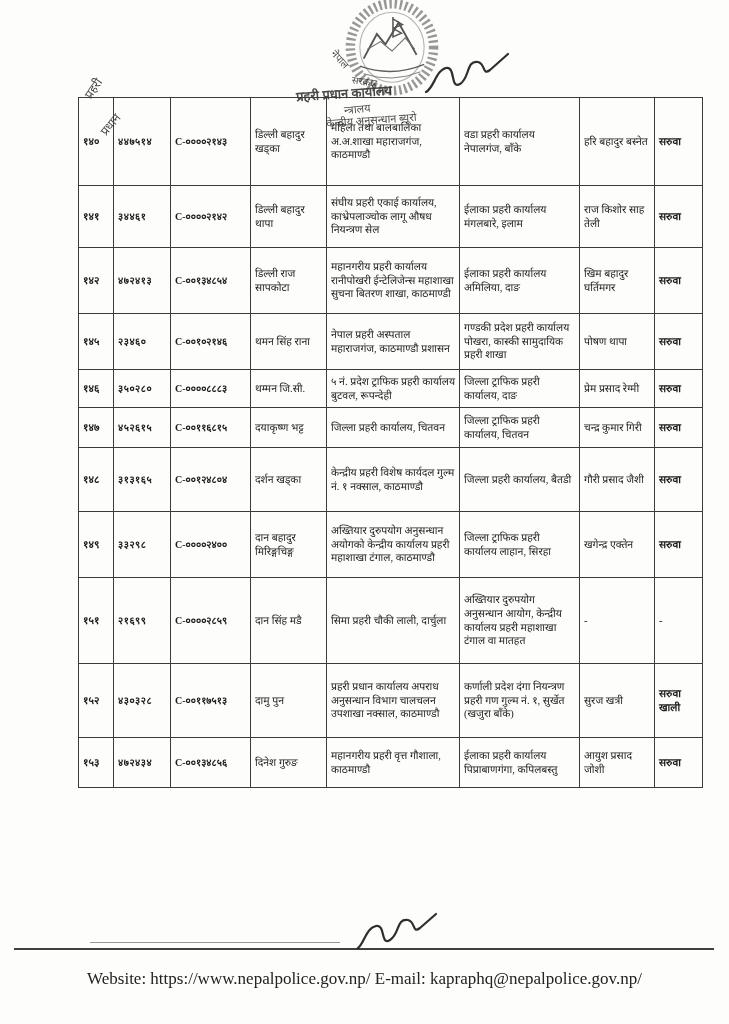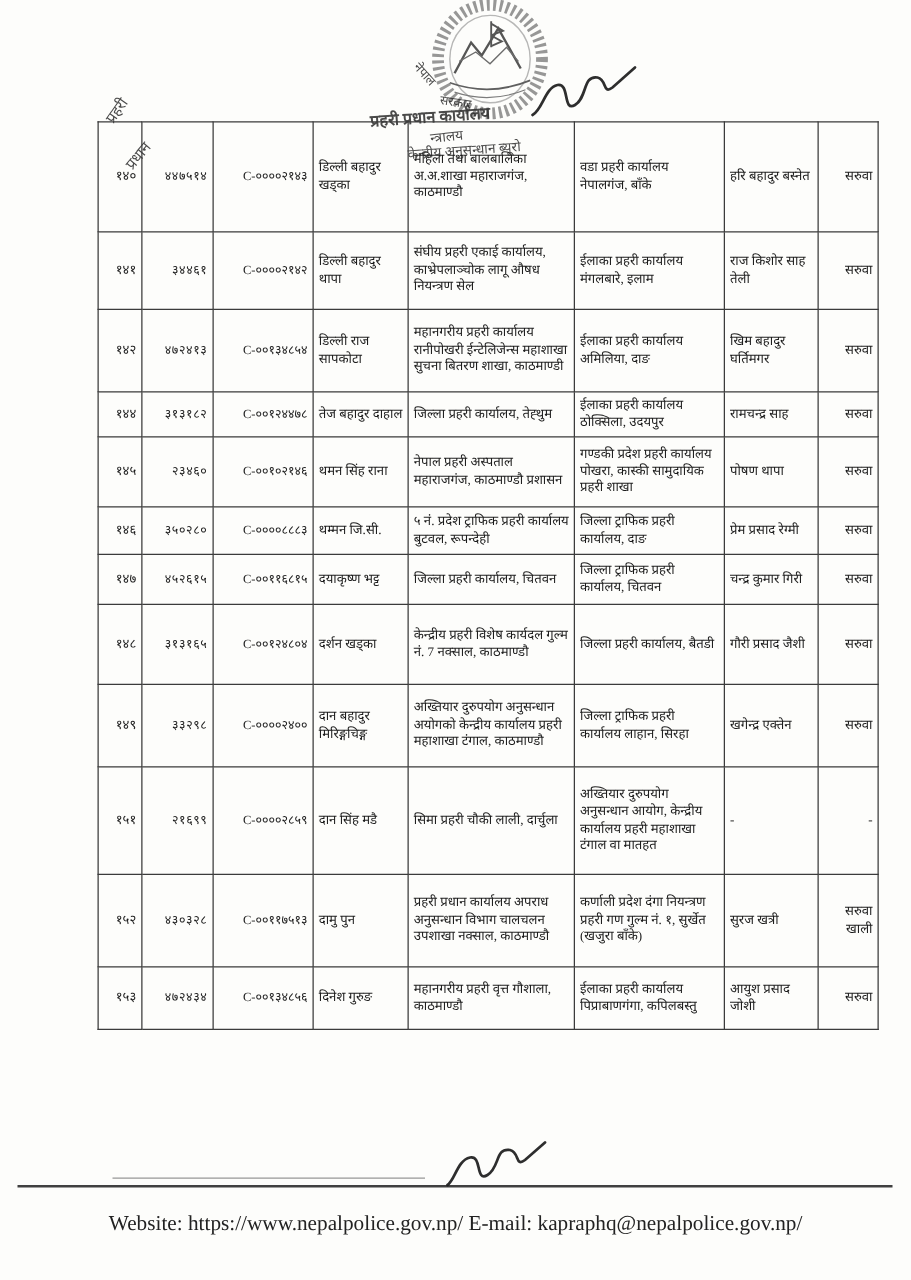--- a/index.html
+++ b/index.html
@@ -32,21 +32,21 @@
     width:624px;
     font-size:10.5px;line-height:1.3;
   }
   table.main td{
     border:1px solid #3b3b3b;
     padding:2px 4px;
     vertical-align:middle;
     overflow:hidden;
     word-wrap:break-word;
   }
-  td.c-sn,td.c-number,td.c-cno,td.c-remark{text-align:right;}
+  td.c-sn,td.c-number,td.c-cno,td.c-remark{text-align:left;font-weight:bold;}
   td.c-number{font-size:10px;letter-spacing:.5px;}
   td.c-cno{font-size:10px;}
   td.c-name,td.c-from,td.c-to,td.c-recommender{text-align:left;}
   
   .divider{position:absolute;left:14px;top:948px;width:700px;height:2px;background:#1f1f1f;opacity:.85;}
   .divider-frag{position:absolute;left:90px;top:942px;width:250px;height:1px;background:#555;opacity:.6;}
   .footer{position:absolute;left:0;top:966px;width:729px;text-align:center;font-size:17px;color:#222;}
   .footer div{line-height:1.5;}
 </style>
 </head>
@@ -114,30 +114,20 @@
         <tr style="height: 66px;">
           <td class="c-sn">१४२</td>
           <td class="c-number">४७२४१३</td>
           <td class="c-cno">C-००१३४८५४</td>
           <td class="c-name">डिल्ली राज सापकोटा</td>
           <td class="c-from">महानगरीय प्रहरी कार्यालय रानीपोखरी ईन्टेलिजेन्स महाशाखा सुचना बितरण शाखा, काठमाण्डी</td>
           <td class="c-to">ईलाका प्रहरी कार्यालय अमिलिया, दाङ</td>
           <td class="c-recommender">खिम बहादुर घर्तिमगर</td>
           <td class="c-remark">सरुवा</td>
         </tr>
-        <tr style="height: 36px;">
-          <td class="c-sn">१४४</td>
-          <td class="c-number">३१३१८२</td>
-          <td class="c-cno">C-००१२४४७८</td>
-          <td class="c-name">तेज बहादुर दाहाल</td>
-          <td class="c-from">जिल्ला प्रहरी कार्यालय, तेह्थुम</td>
-          <td class="c-to">ईलाका प्रहरी कार्यालय ठोक्सिला, उदयपुर</td>
-          <td class="c-recommender">रामचन्द्र साह</td>
-          <td class="c-remark">सरुवा</td>
-        </tr>
         <tr style="height: 56px;">
           <td class="c-sn">१४५</td>
           <td class="c-number">२३४६०</td>
           <td class="c-cno">C-००१०२१४६</td>
           <td class="c-name">थमन सिंह राना</td>
           <td class="c-from">नेपाल प्रहरी अस्पताल महाराजगंज, काठमाण्डौ प्रशासन</td>
           <td class="c-to">गण्डकी प्रदेश प्रहरी कार्यालय पोखरा, कास्की सामुदायिक प्रहरी शाखा</td>
           <td class="c-recommender">पोषण थापा</td>
           <td class="c-remark">सरुवा</td>
         </tr>
@@ -159,21 +149,21 @@
           <td class="c-from">जिल्ला प्रहरी कार्यालय, चितवन</td>
           <td class="c-to">जिल्ला ट्राफिक प्रहरी कार्यालय, चितवन</td>
           <td class="c-recommender">चन्द्र कुमार गिरी</td>
           <td class="c-remark">सरुवा</td>
         </tr>
         <tr style="height: 64px;">
           <td class="c-sn">१४८</td>
           <td class="c-number">३१३१६५</td>
           <td class="c-cno">C-००१२४८०४</td>
           <td class="c-name">दर्शन खड्का</td>
-          <td class="c-from">केन्द्रीय प्रहरी विशेष कार्यदल गुल्म नं. 7 नक्साल, काठमाण्डौ</td>
+          <td class="c-from">केन्द्रीय प्रहरी विशेष कार्यदल गुल्म नं. १ नक्साल, काठमाण्डौ</td>
           <td class="c-to">जिल्ला प्रहरी कार्यालय, बैतडी</td>
           <td class="c-recommender">गौरी प्रसाद जैशी</td>
           <td class="c-remark">सरुवा</td>
         </tr>
         <tr style="height: 66px;">
           <td class="c-sn">१४९</td>
           <td class="c-number">३३२९८</td>
           <td class="c-cno">C-००००२४००</td>
           <td class="c-name">दान बहादुर मिरिङ्गचिङ्ग</td>
           <td class="c-from">अख्तियार दुरुपयोग अनुसन्धान अयोगको केन्द्रीय कार्यालय प्रहरी महाशाखा टंगाल, काठमाण्डौ</td>

